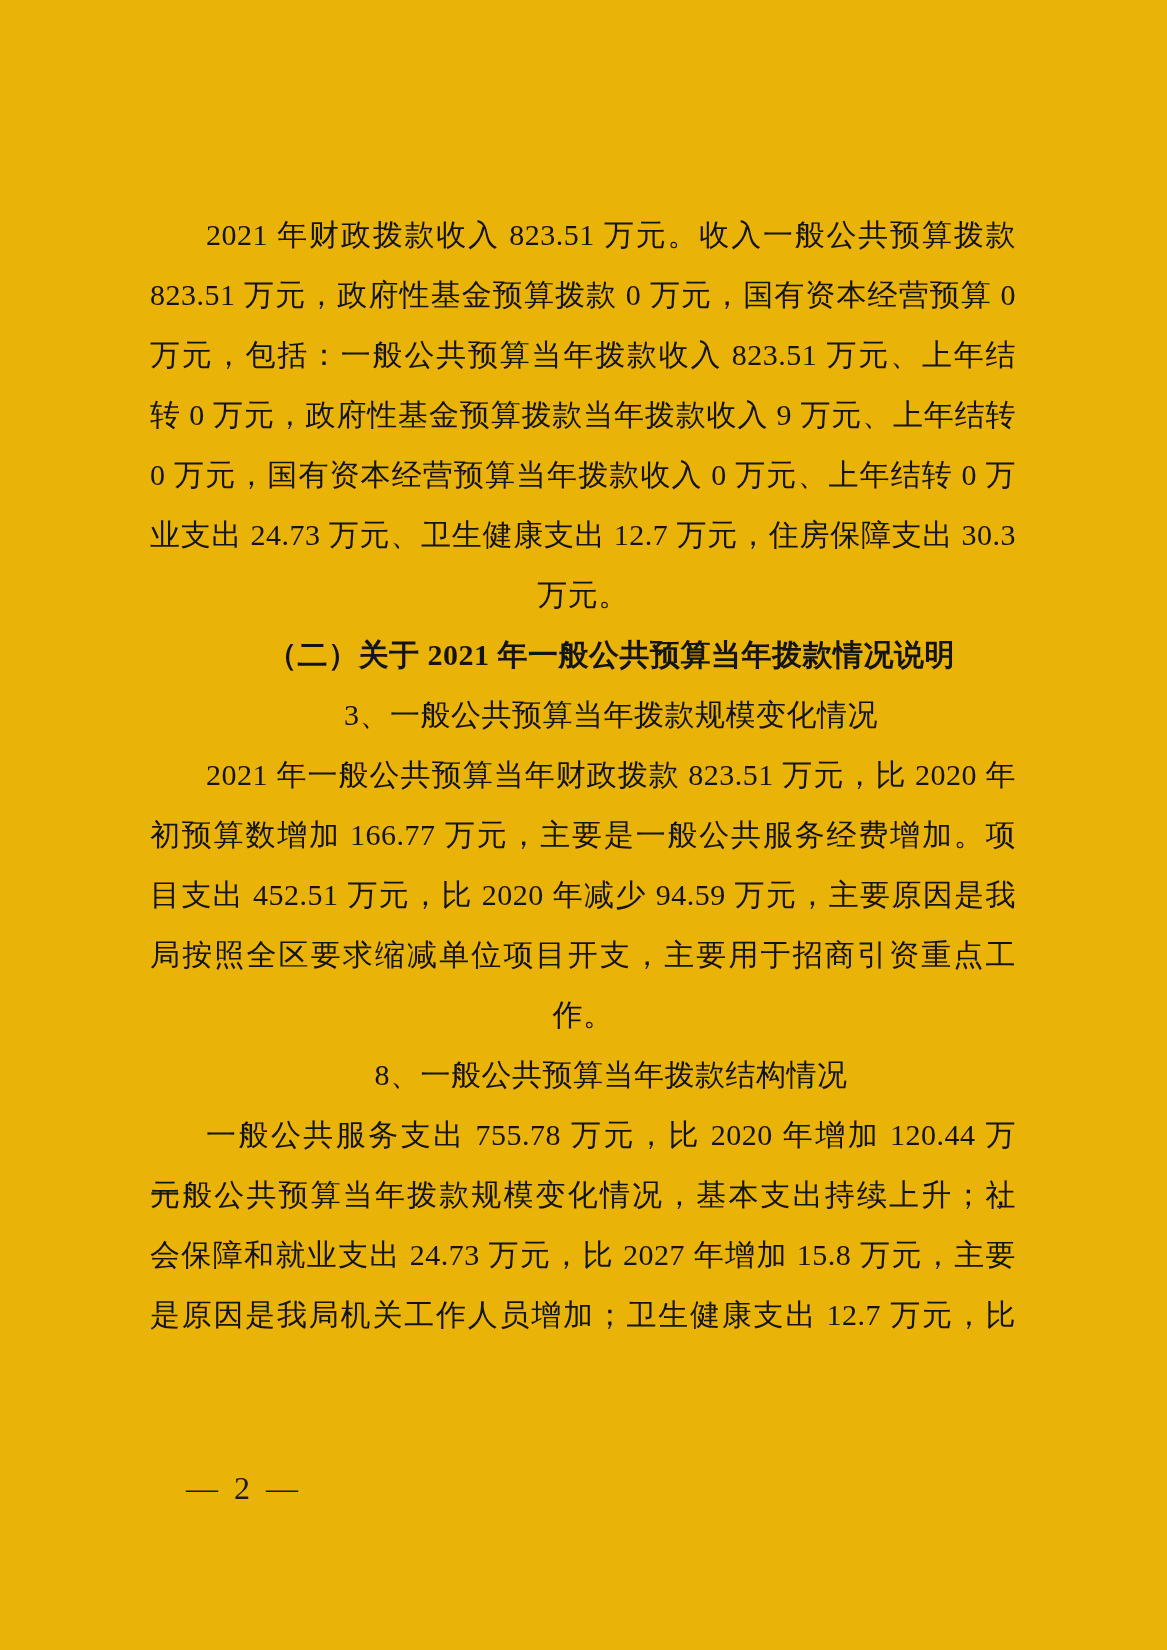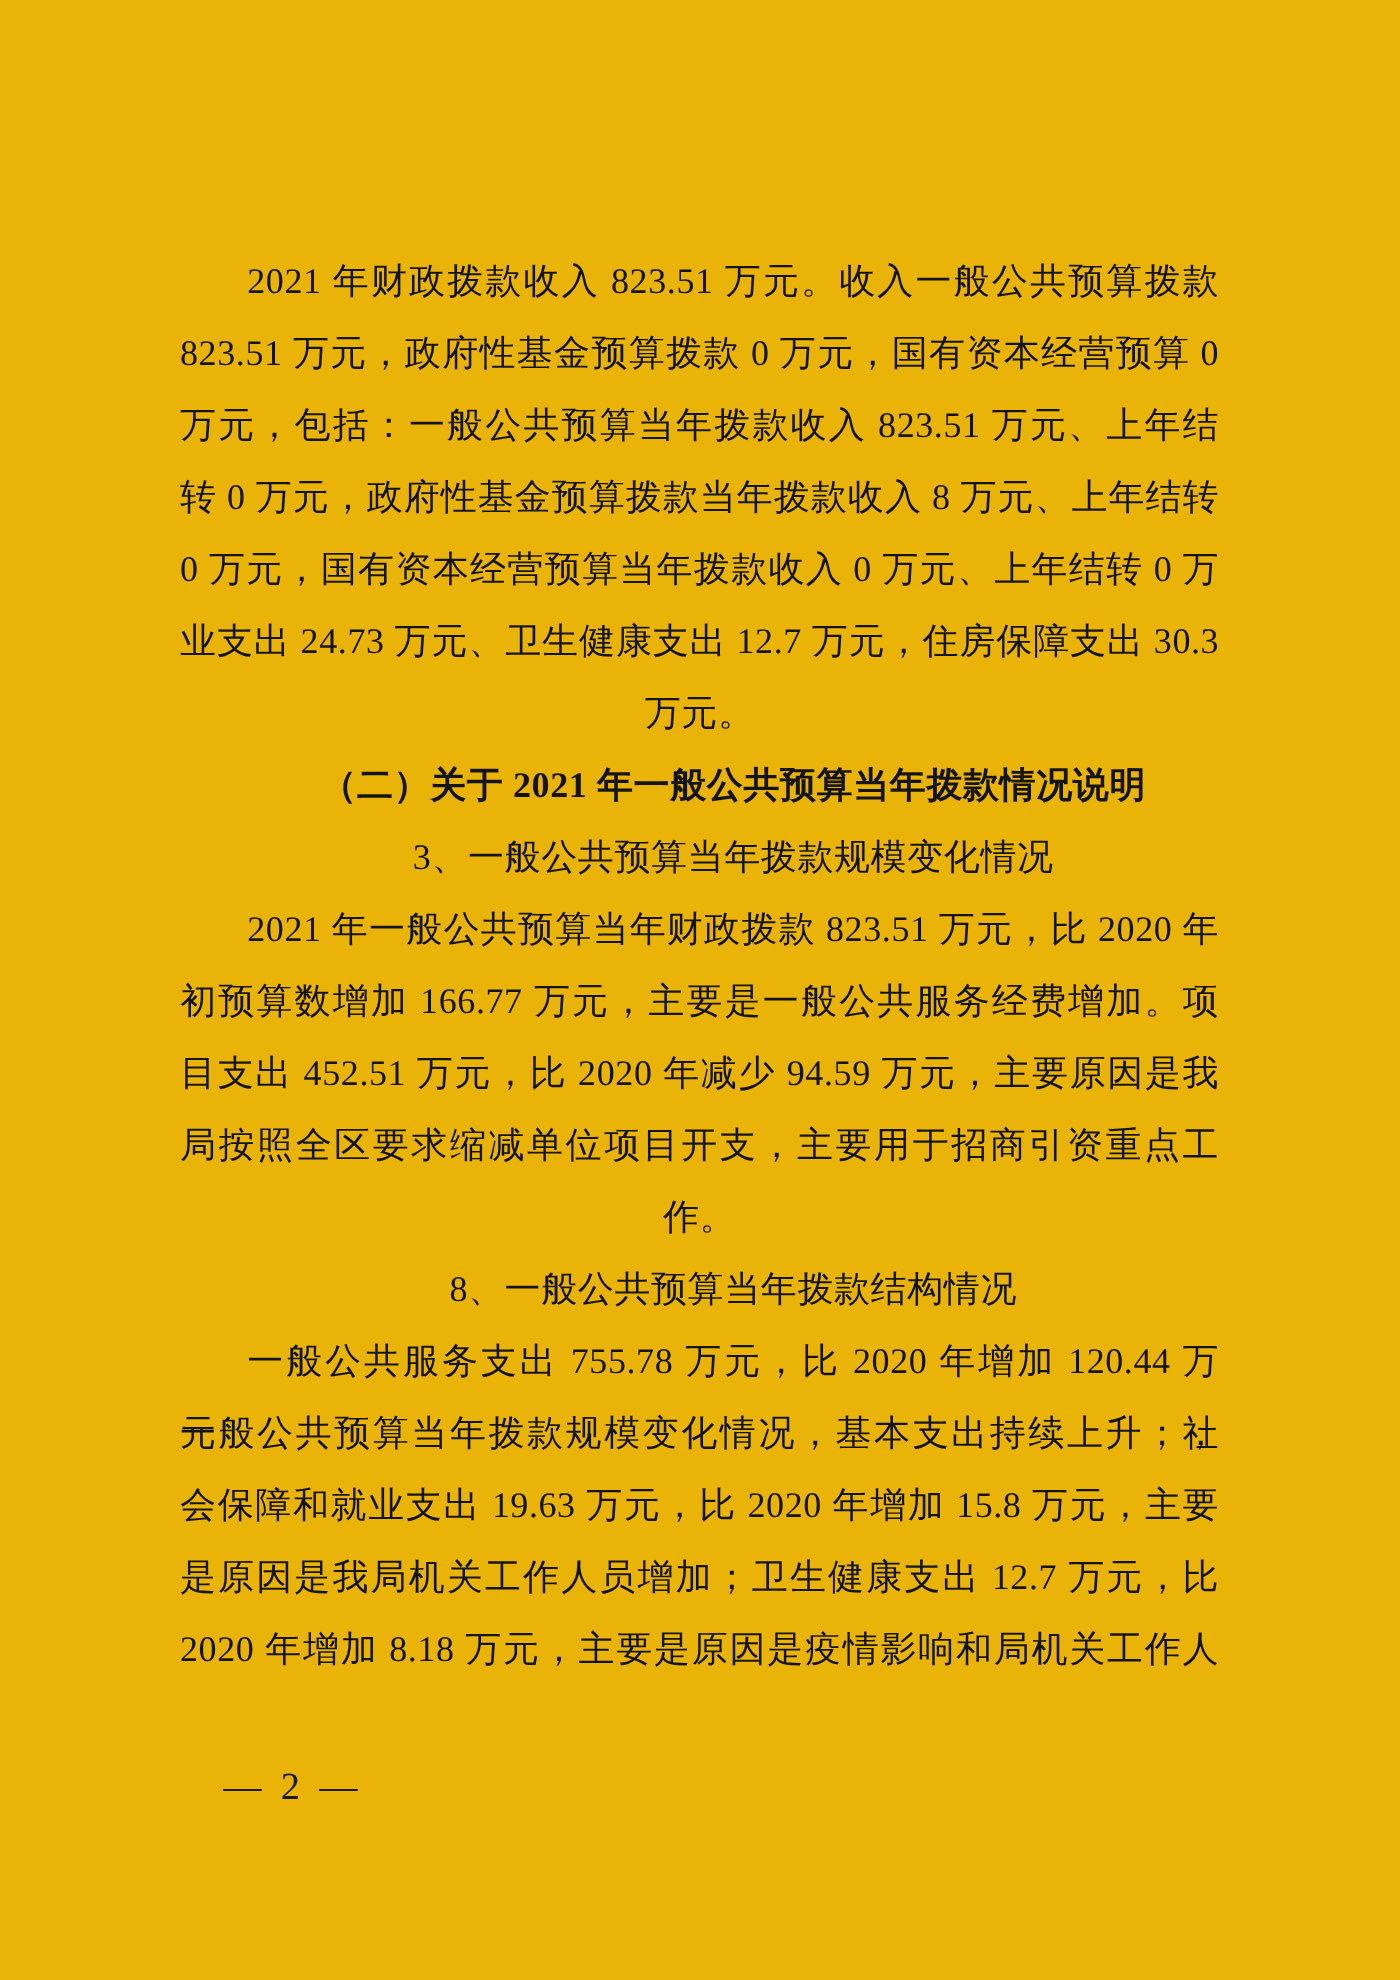--- a/index.html
+++ b/index.html
@@ -54,34 +54,33 @@
   }
 </style>
 </head>
 <body>
 
 <div class="page">
   <div class="text-block" id="lines-container">
       <div class="line indent justify">2021 年财政拨款收入 823.51 万元。收入一般公共预算拨款</div>
       <div class="line justify">823.51 万元，政府性基金预算拨款 0 万元，国有资本经营预算 0</div>
       <div class="line justify">万元，包括：一般公共预算当年拨款收入 823.51 万元、上年结</div>
-      <div class="line justify">转 0 万元，政府性基金预算拨款当年拨款收入 8 万元、上年结转</div>
+      <div class="line justify">转 0 万元，政府性基金预算拨款当年拨款收入 9 万元、上年结转</div>
       <div class="line justify">0 万元，国有资本经营预算当年拨款收入 0 万元、上年结转 0 万</div>
       <div class="line justify">业支出 24.73 万元、卫生健康支出 12.7 万元，住房保障支出 30.3</div>
       <div class="line">万元。</div>
       <div class="line indent bold">（二）关于 2021 年一般公共预算当年拨款情况说明</div>
       <div class="line indent">3、一般公共预算当年拨款规模变化情况</div>
       <div class="line indent justify">2021 年一般公共预算当年财政拨款 823.51 万元，比 2020 年</div>
       <div class="line justify">初预算数增加 166.77 万元，主要是一般公共服务经费增加。项</div>
       <div class="line justify">目支出 452.51 万元，比 2020 年减少 94.59 万元，主要原因是我</div>
       <div class="line justify">局按照全区要求缩减单位项目开支，主要用于招商引资重点工</div>
       <div class="line">作。</div>
       <div class="line indent">8、一般公共预算当年拨款结构情况</div>
       <div class="line indent justify">一般公共服务支出 755.78 万元，比 2020 年增加 120.44 万元，</div>
       <div class="line justify">一般公共预算当年拨款规模变化情况，基本支出持续上升；社</div>
-      <div class="line justify">会保障和就业支出 19.63 万元，比 2020 年增加 15.8 万元，主要</div>
+      <div class="line justify">会保障和就业支出 24.73 万元，比 2027 年增加 15.8 万元，主要</div>
       <div class="line justify">是原因是我局机关工作人员增加；卫生健康支出 12.7 万元，比</div>
-      <div class="line justify">2020 年增加 8.18 万元，主要是原因是疫情影响和局机关工作人</div>
     </div>
   <div class="page-footer">
     <span>— 2 —</span>
   </div>
 </div>
 
 </body></html>

